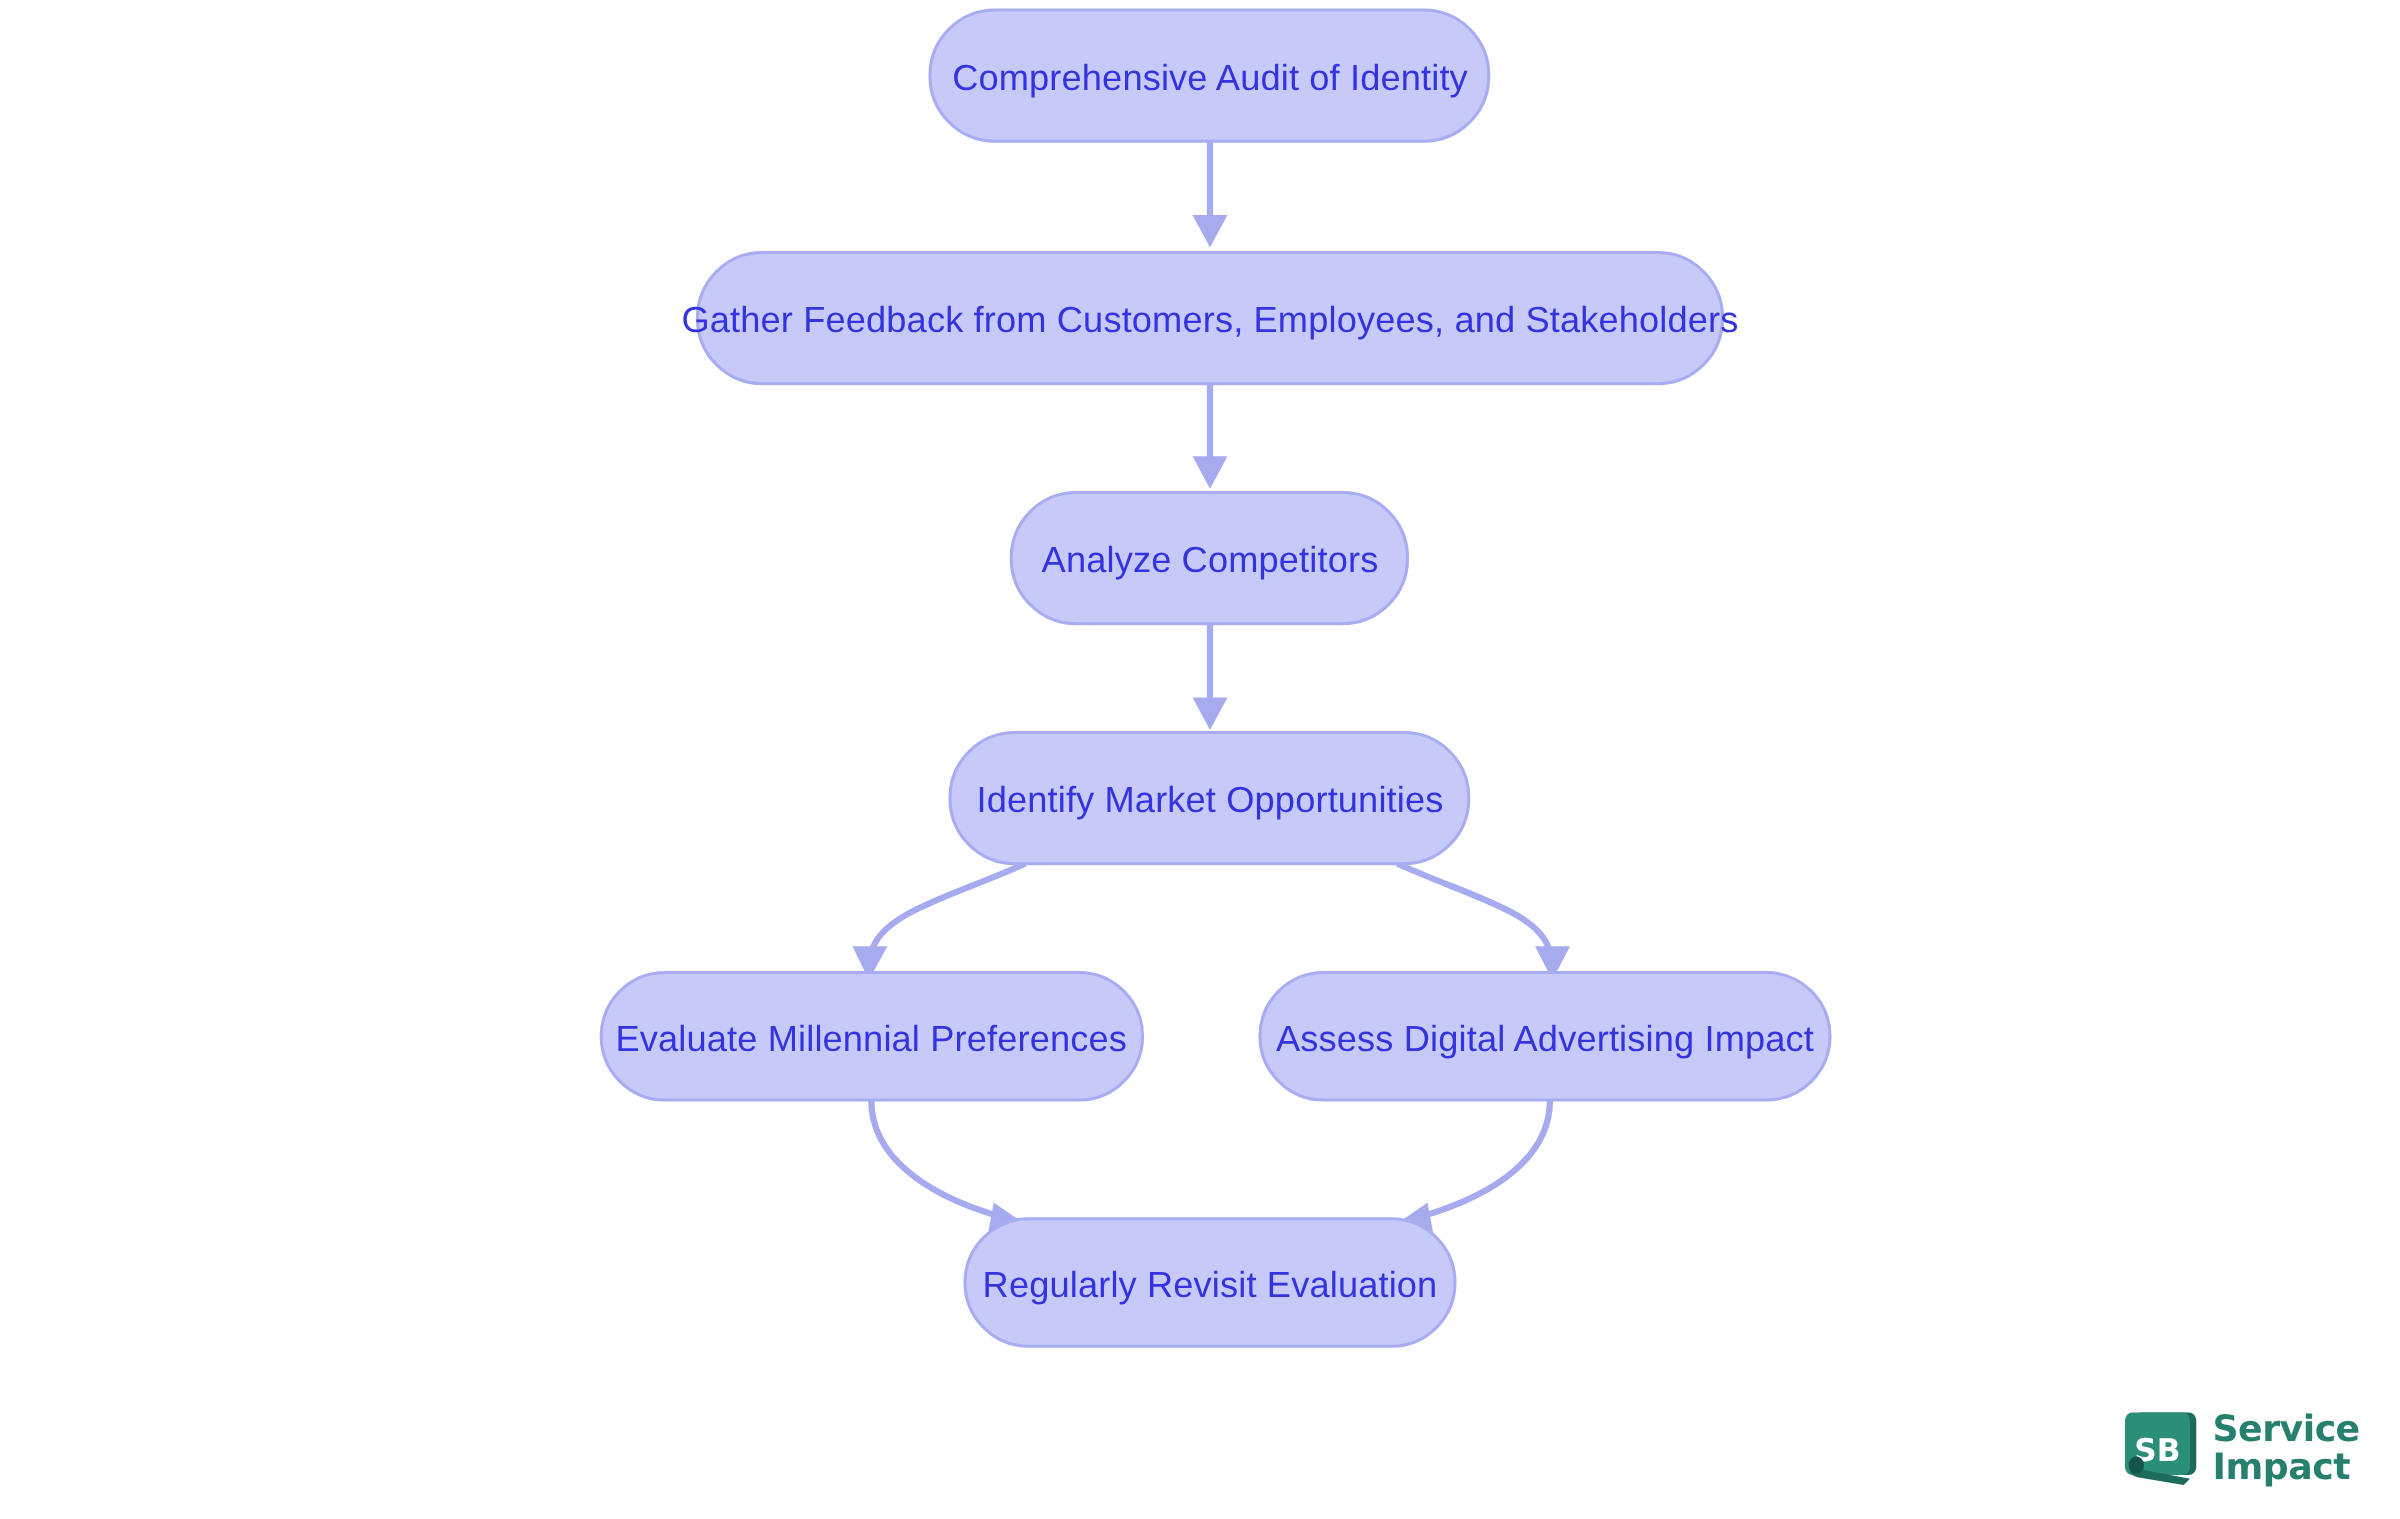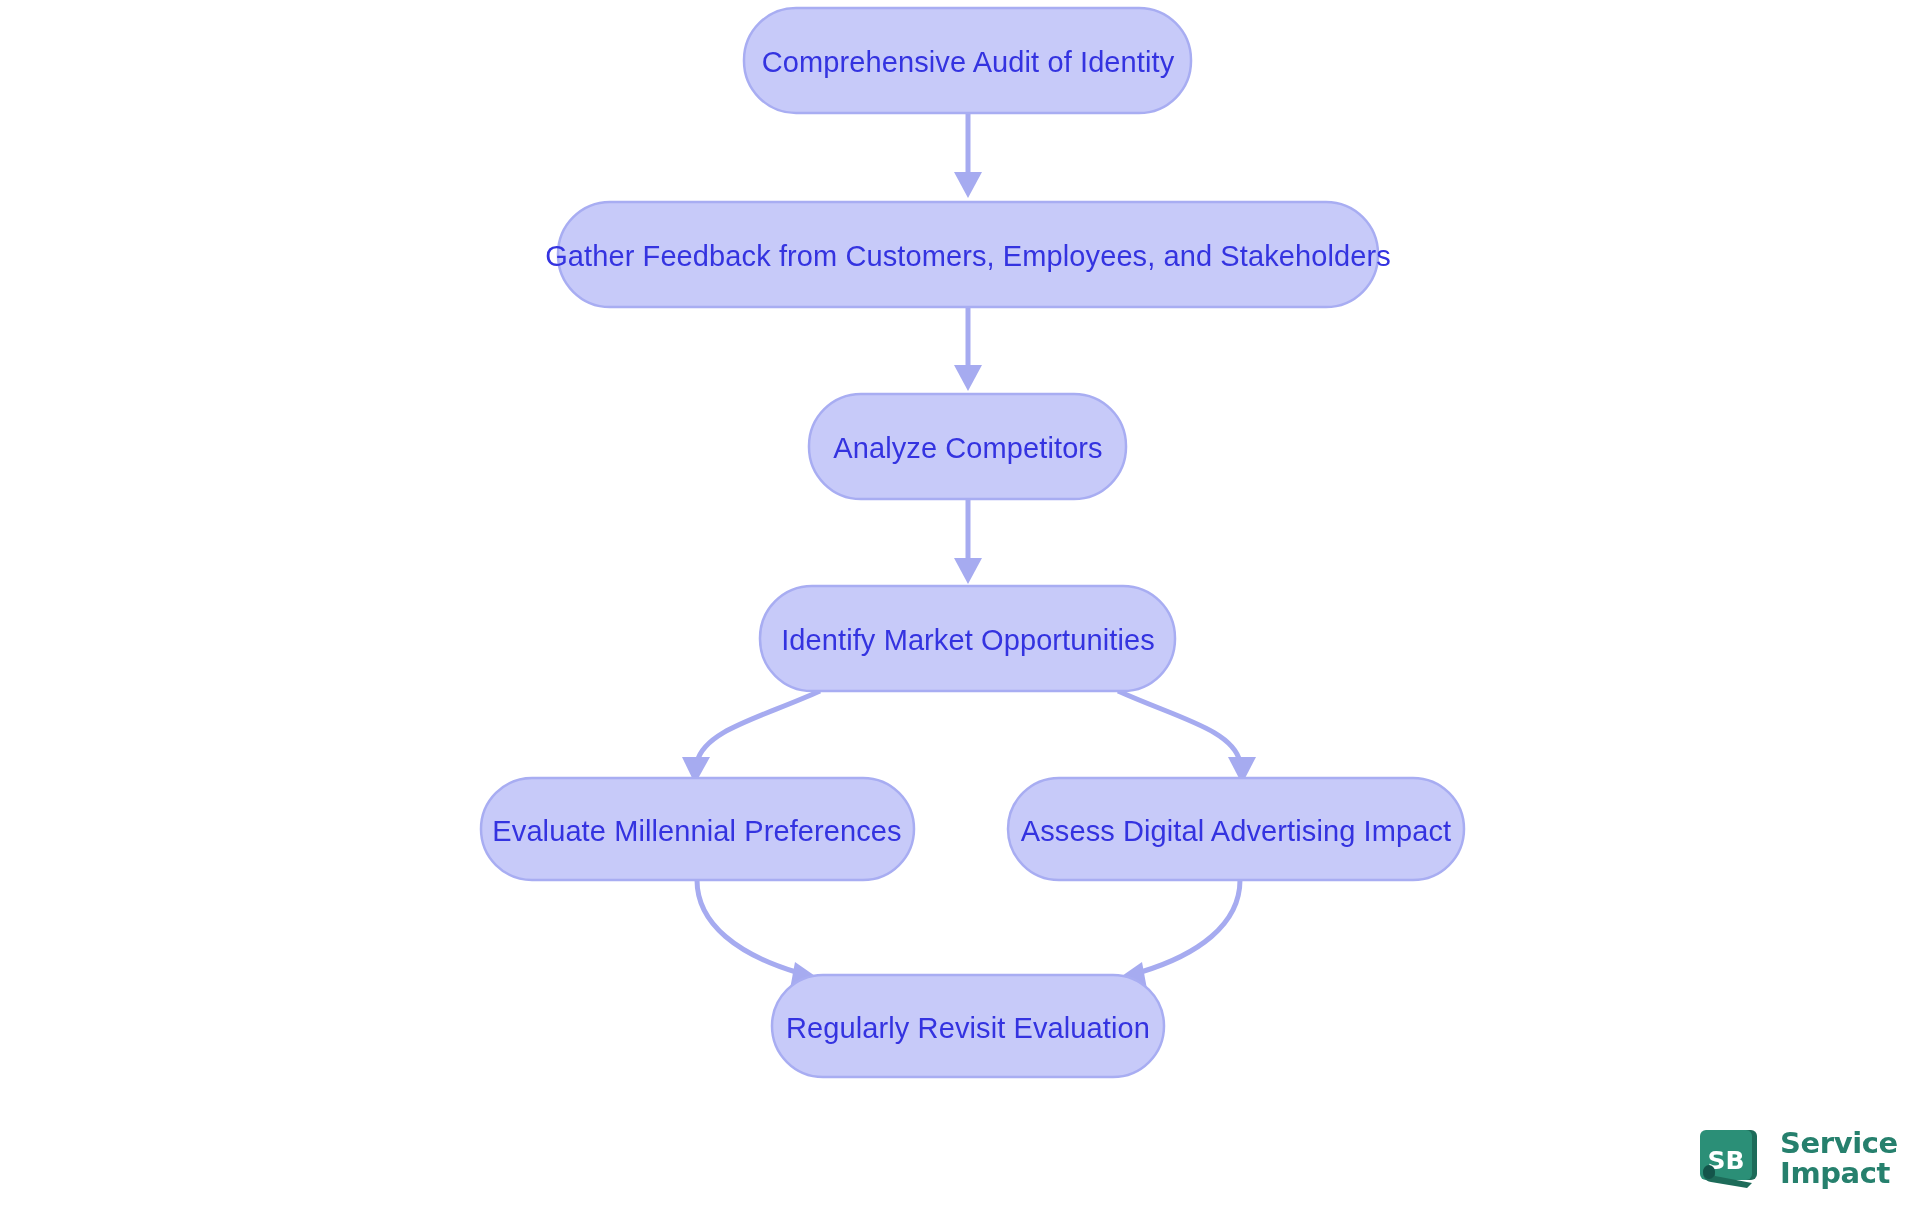--- a/index.html
+++ b/index.html
@@ -45,21 +45,21 @@
     dominant-baseline: middle;
     letter-spacing: 0.1px;
   }
   
   #brand-logo {
     position: absolute;
     left: 1697px;
     top: 1128px;
     display: flex;
     align-items: center;
-    gap: 21px;
+    gap: 11px;
   }
   .logo-mark {
     position: relative;
     width: 62px;
     height: 62px;
     flex: 0 0 auto;
   }
   .logo-mark svg { display: block; }
   .logo-wordmark {
     display: flex;

